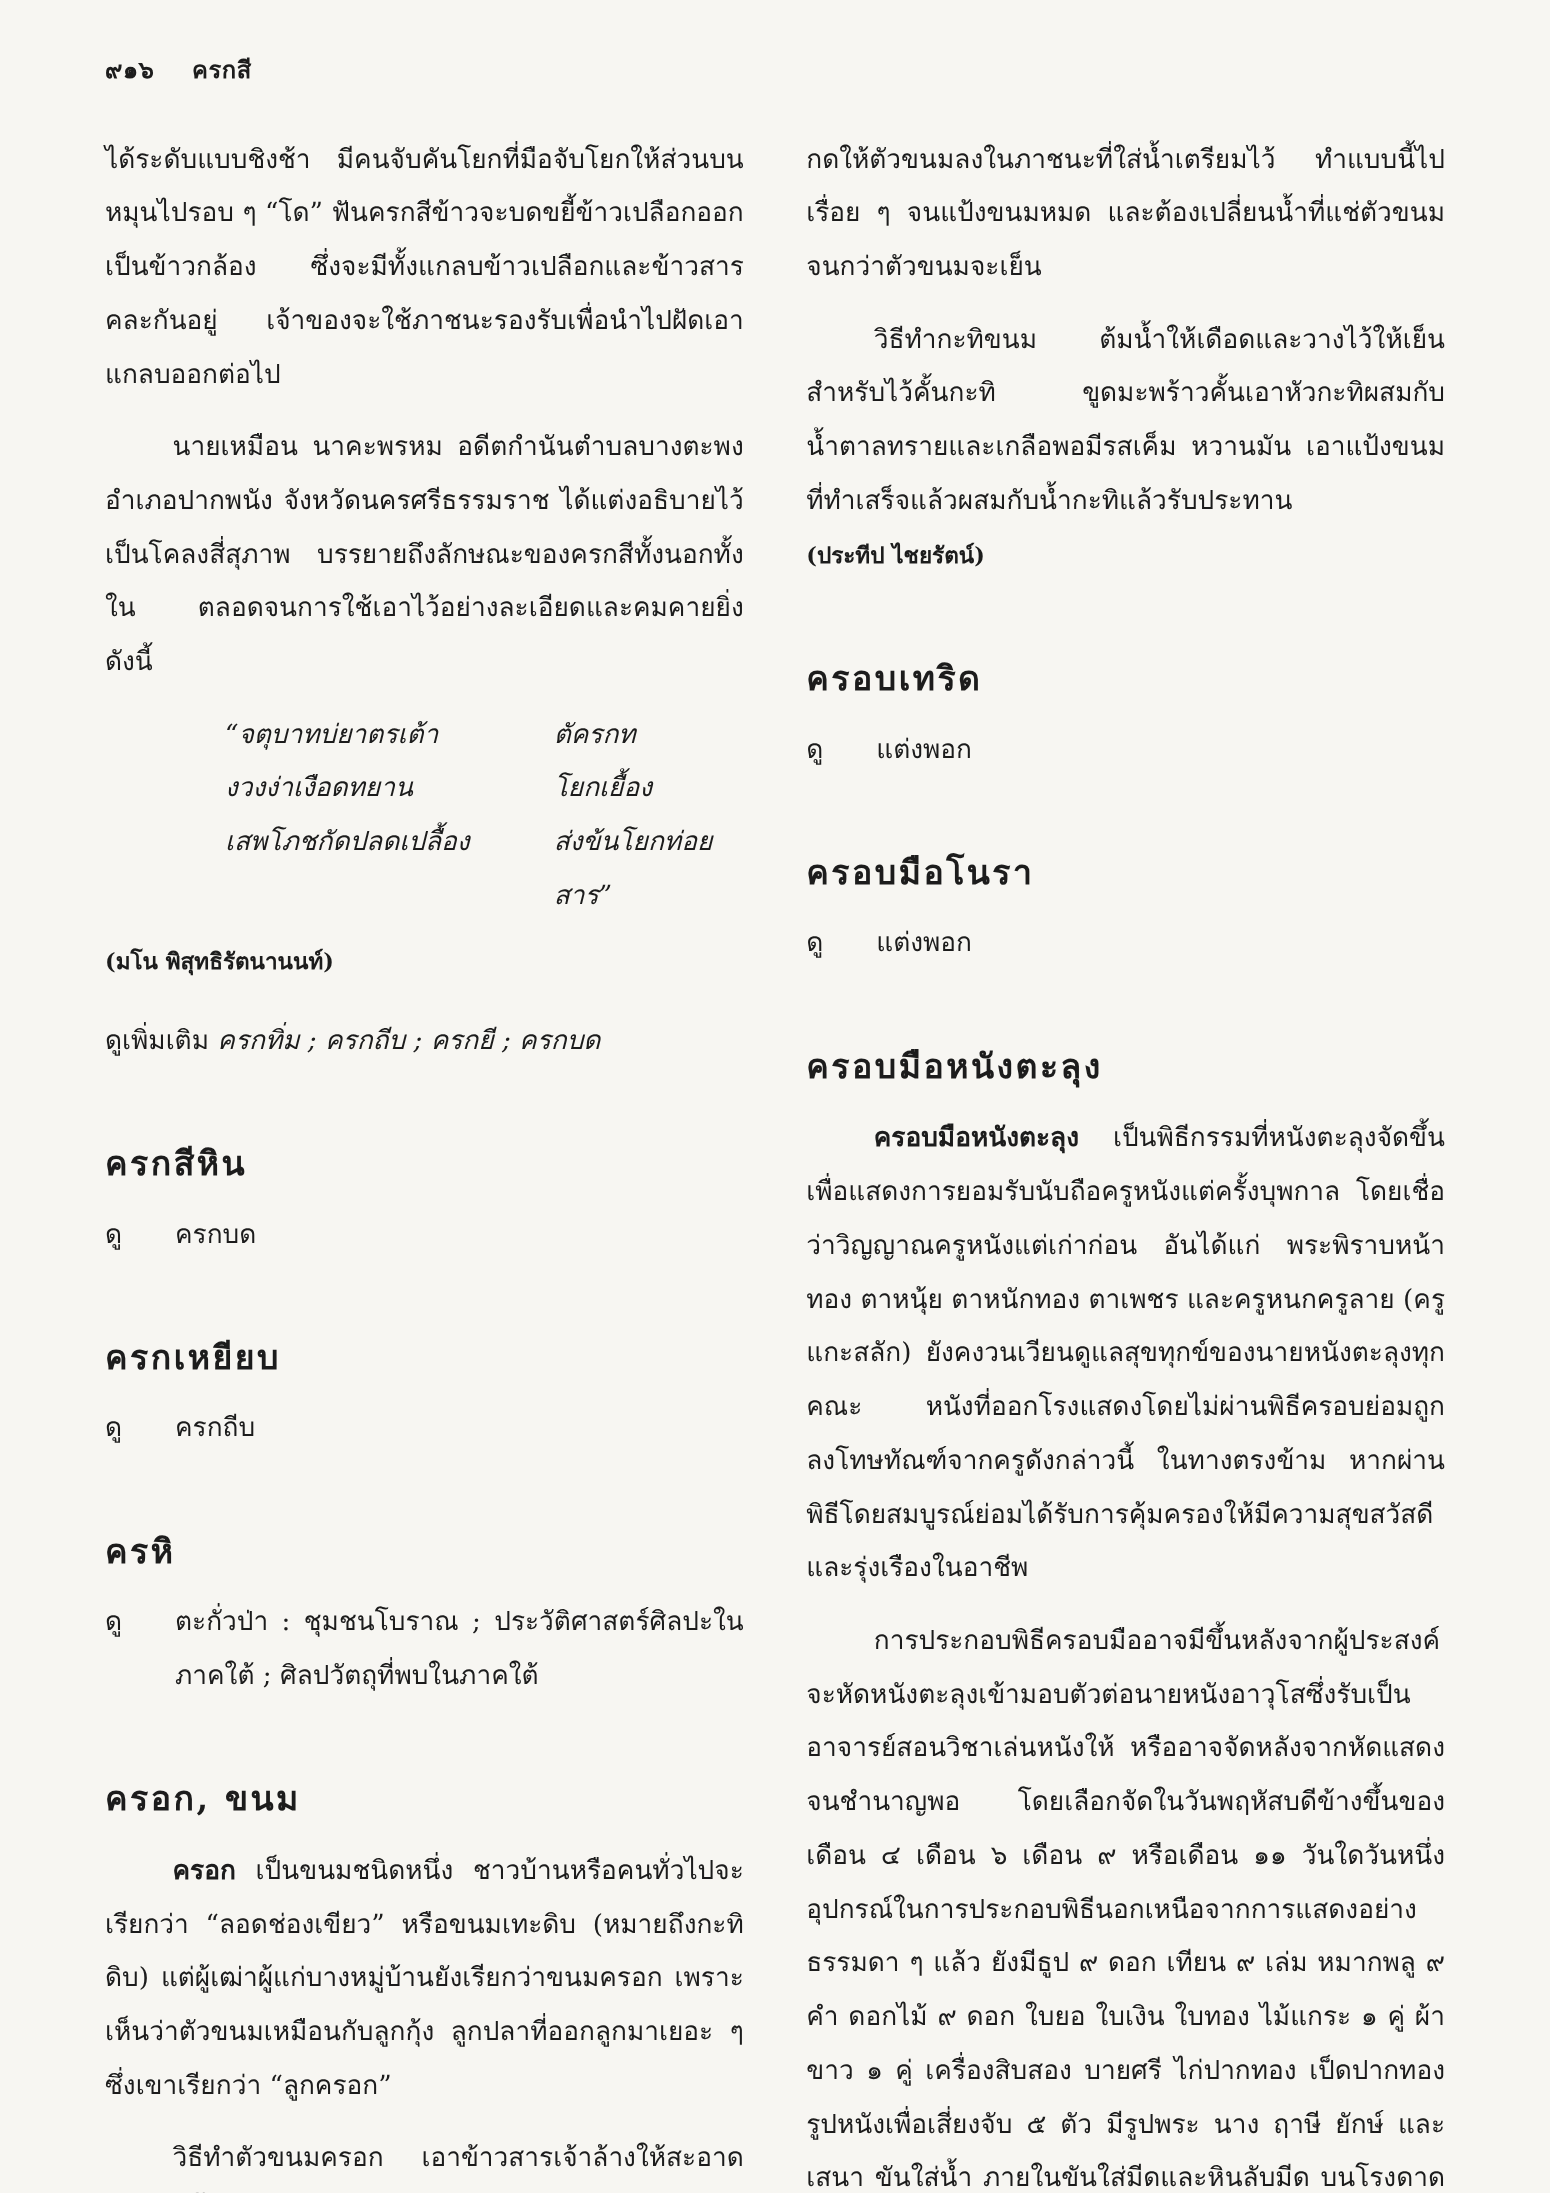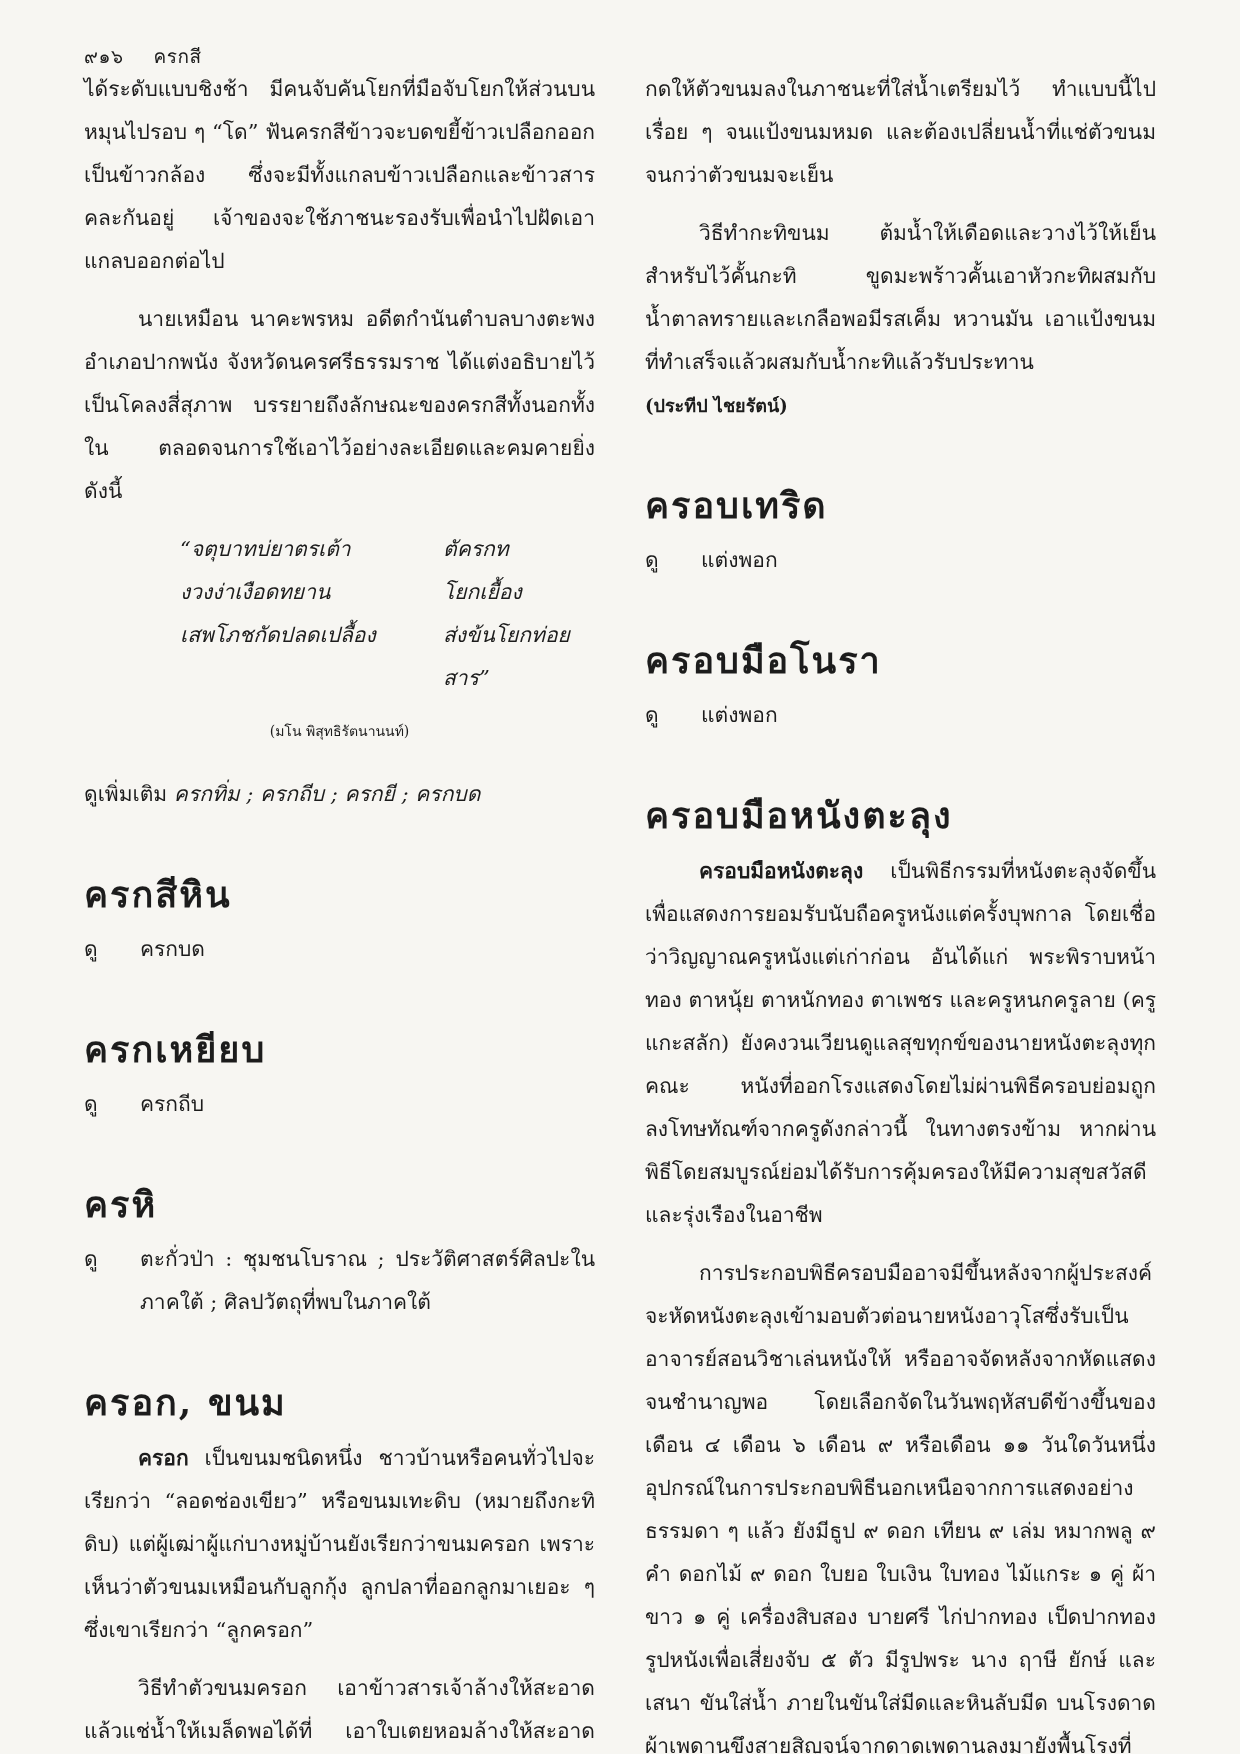--- a/index.html
+++ b/index.html
@@ -11,53 +11,54 @@
     margin: 0 auto;
     padding: 44px 84px 40px 84px;
     background: #f7f6f2;
     color: #1c1c1c;
     font-family: "DejaVu Serif", "Liberation Serif", serif;
     font-size: 21px;
     line-height: 43px;
     overflow: hidden;
   }
   .page-header {
-    font-weight: normal;
+    font-weight: bold;
     font-size: 19px;
     line-height: 24px;
+    margin-bottom: 38px;
     letter-spacing: 0.5px;
   }
   .page-number { margin-right: 30px; }
   .columns { display: flex; gap: 50px; align-items: flex-start; }
   .col { flex: 1 1 0; text-align: justify; }
 
   p.body { margin: 0 0 15px 0; }
   p.indent { text-indent: 54px; }
   .lead-bold { font-weight: bold; }
 
   .poem {
     margin: 8px 0 10px 96px;
     font-style: italic;
   }
   .poem-line { display: flex; gap: 23px; }
   .hemi-a { width: 240px; flex: none; }
 
   .attribution {
-    font-weight: normal;
-    font-size: 14px;
+    font-weight: bold;
+    font-size: 18px;
     margin: 0 0 20px 0;
-    text-align: center;
+    text-align: left;
   }
   .see-also { margin: 4px 0 0 0; text-align: left; }
   .see-also .refs { font-style: italic; }
 
   .entry { margin-top: 60px; }
   .entry-heading {
     font-weight: bold;
-    font-size: 36px;
+    font-size: 27px;
     line-height: 36px;
     letter-spacing: 2px;
     margin: 0 0 16px 0;
     text-align: left;
   }
   .see-line {
     position: relative;
     padding-left: 56px;
     text-align: justify;
     margin: 0;

